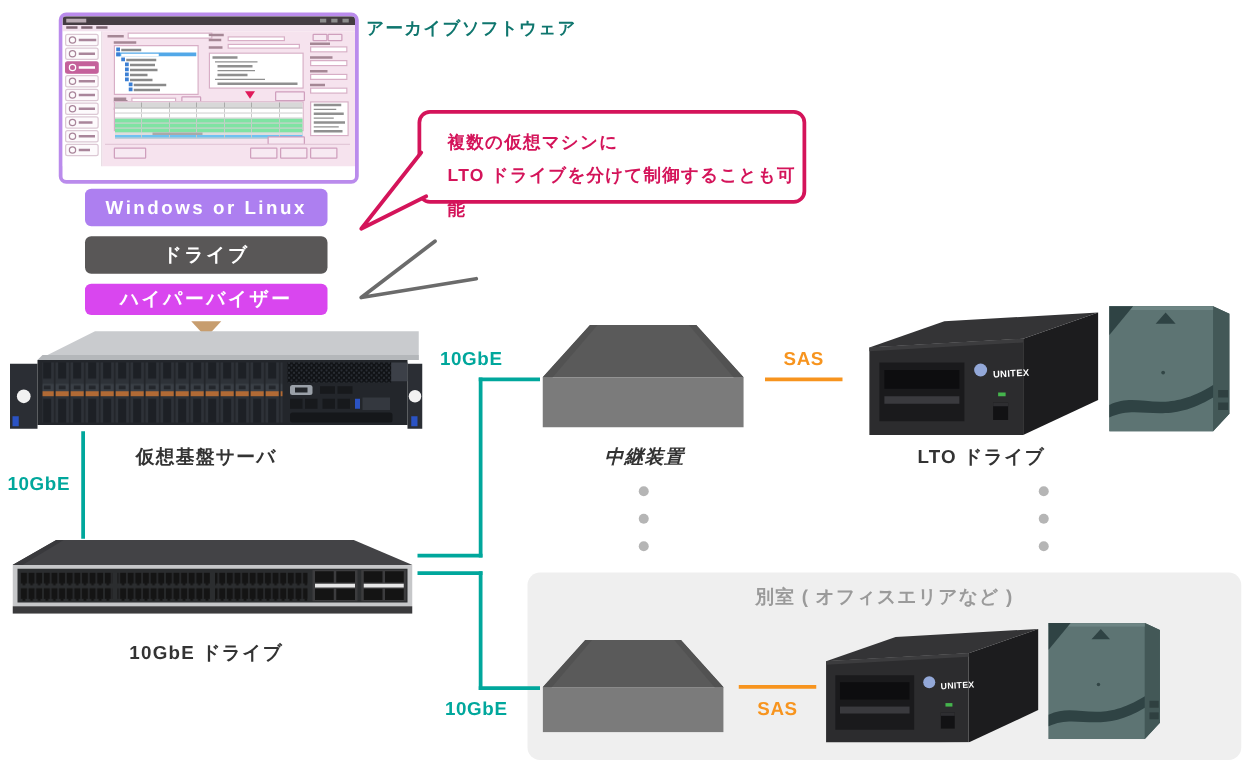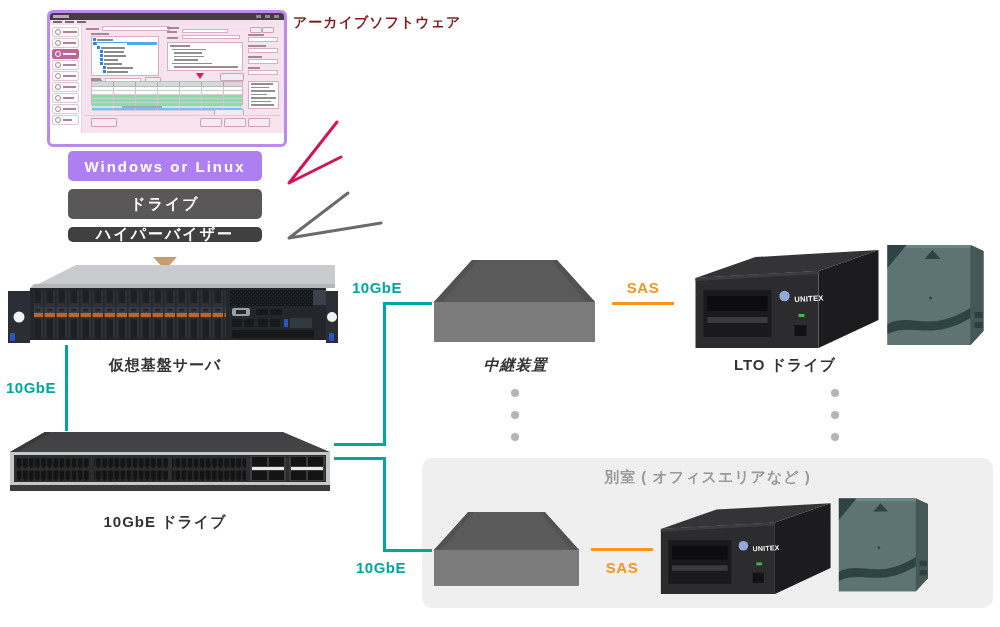--- a/index.html
+++ b/index.html
@@ -129,27 +129,32 @@
   <div class="conlabel orange-t" style="left:612px;top:279px;width:62px;text-align:center;">SAS</div>
   <div class="conlabel orange-t" style="left:591px;top:559px;width:62px;text-align:center;">SAS</div>
 
   <div class="dot" style="left:511px;top:389px;z-index:1;"></div>
   <div class="dot" style="left:511px;top:411px;z-index:1;"></div>
   <div class="dot" style="left:511px;top:433px;z-index:1;"></div>
   <div class="dot" style="left:831px;top:389px;z-index:1;"></div>
   <div class="dot" style="left:831px;top:411px;z-index:1;"></div>
   <div class="dot" style="left:831px;top:433px;z-index:1;"></div>
 
-  <div class="abs" style="left:293px;top:14px;font-size:14px;font-weight:bold;color:#7f1d1d;letter-spacing:1px;">アーカイブソフトウェア</div>
+  <div class="abs" style="left:293px;top:14px;font-size:14px;font-weight:bold;color:#0f766e;letter-spacing:1px;">アーカイブソフトウェア</div>
 
   <div class="stackbox" style="top:151px;background:#ad7ff0;text-align:center;">Windows or Linux</div>
   <div class="stackbox" style="top:189px;background:#595757;">ドライブ</div>
-  <div class="stackbox" style="top:227px;height:15px;background:#404040;">ハイパーバイザー</div>
+  <div class="stackbox" style="top:227px;height:25px;background:#d946ef;">ハイパーバイザー</div>
   <div class="abs" style="left:153px;top:257px;width:0;height:0;border-left:12px solid transparent;border-right:12px solid transparent;border-top:13px solid #c79d6e;"></div>
 
+  <div class="bubble" style="left:334px;top:88px;width:311px;height:75px;border:3px solid #d4145a;border-radius:10px;
+              padding:9px 0 0 21px;font-size:14px;font-weight:bold;color:#d4145a;line-height:27px;letter-spacing:1px;">
+    <div>複数の仮想マシンに</div>
+    <div>LTO ドライブを分けて制御することも可能</div>
+  </div>
   <svg class="abs" width="1000" height="627" style="left:0;top:0;z-index:5;pointer-events:none;">
     <path d="M337,122 L289,183 L341,157" fill="#ffffff" stroke="#d4145a" stroke-width="3" stroke-linejoin="round" stroke-linecap="round"></path>
     <path d="M348,193 L289,238 L381,223" fill="#ffffff" stroke="#6b6b6b" stroke-width="3" stroke-linejoin="round" stroke-linecap="round"></path>
   </svg>
 
   <svg class="abs" style="left:8px;top:263px;z-index:3;" width="330" height="84" viewBox="0 0 330 84">
     <polygon points="22,25 327,25 327,2 68,2" fill="#c9cbce"></polygon>
     <polygon points="22,25 327,25 327,21 26,21" fill="#b4b7ba"></polygon>
     <rect x="0" y="28" width="22" height="52" fill="#2b2e34"></rect>
     <circle cx="11" cy="54" r="5.5" fill="#f2f2f2"></circle>

